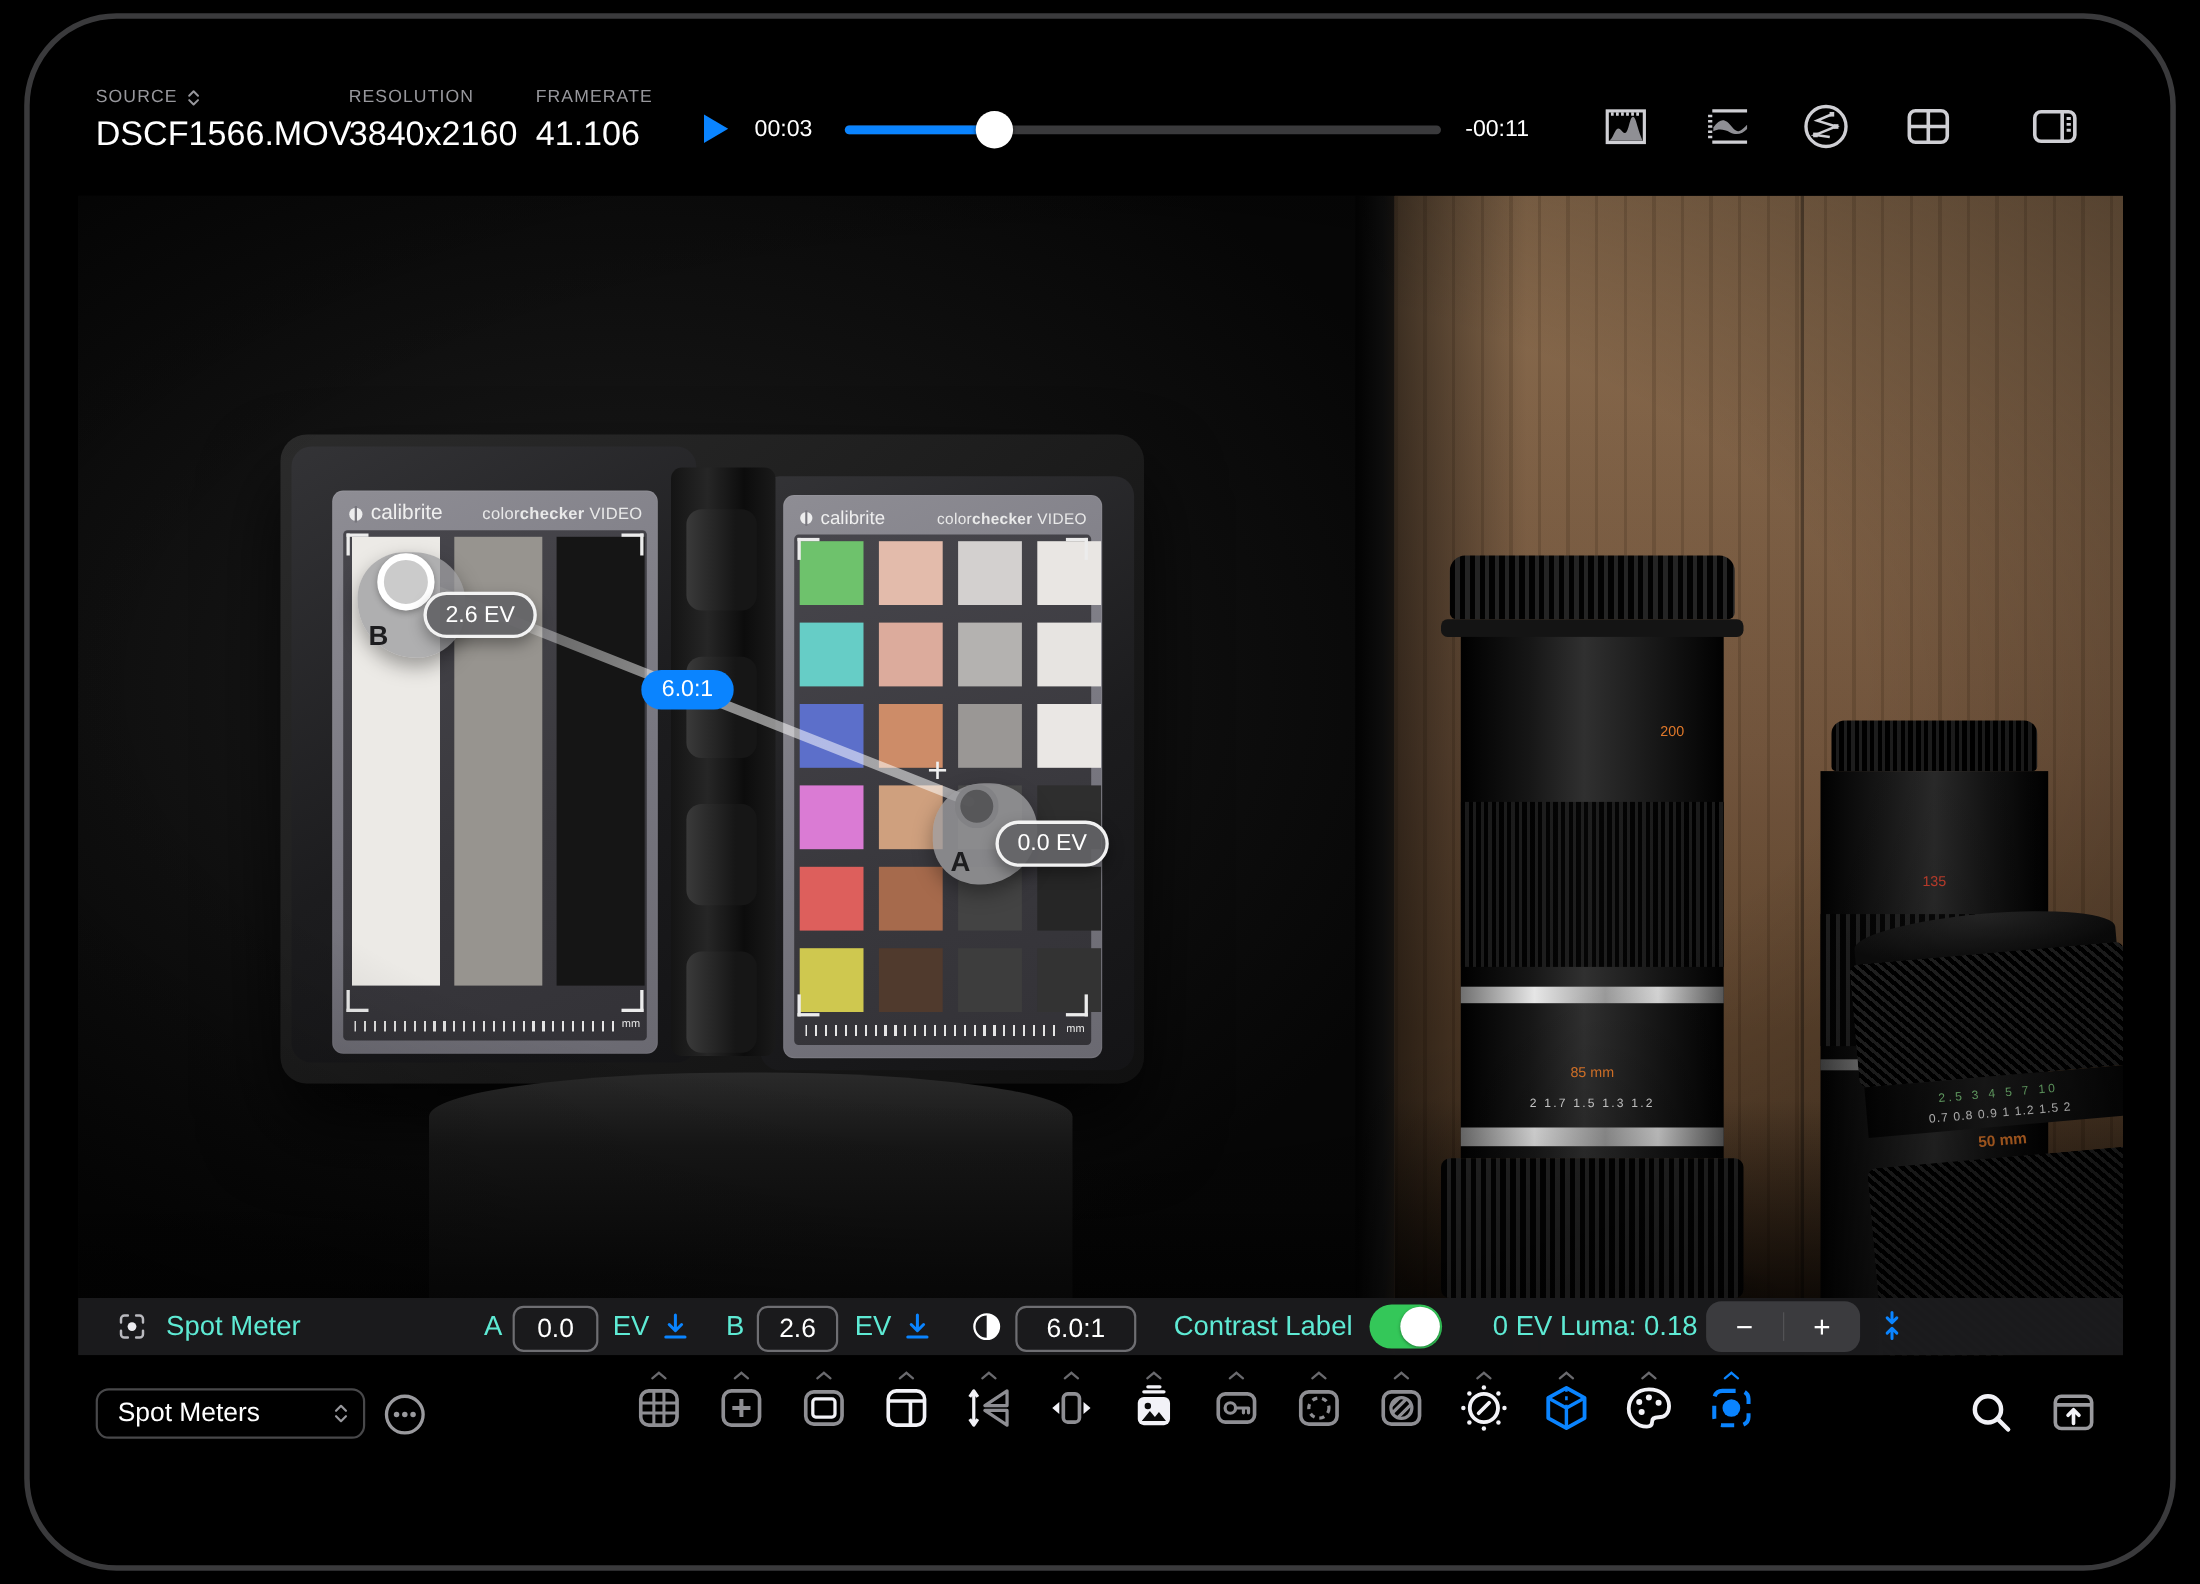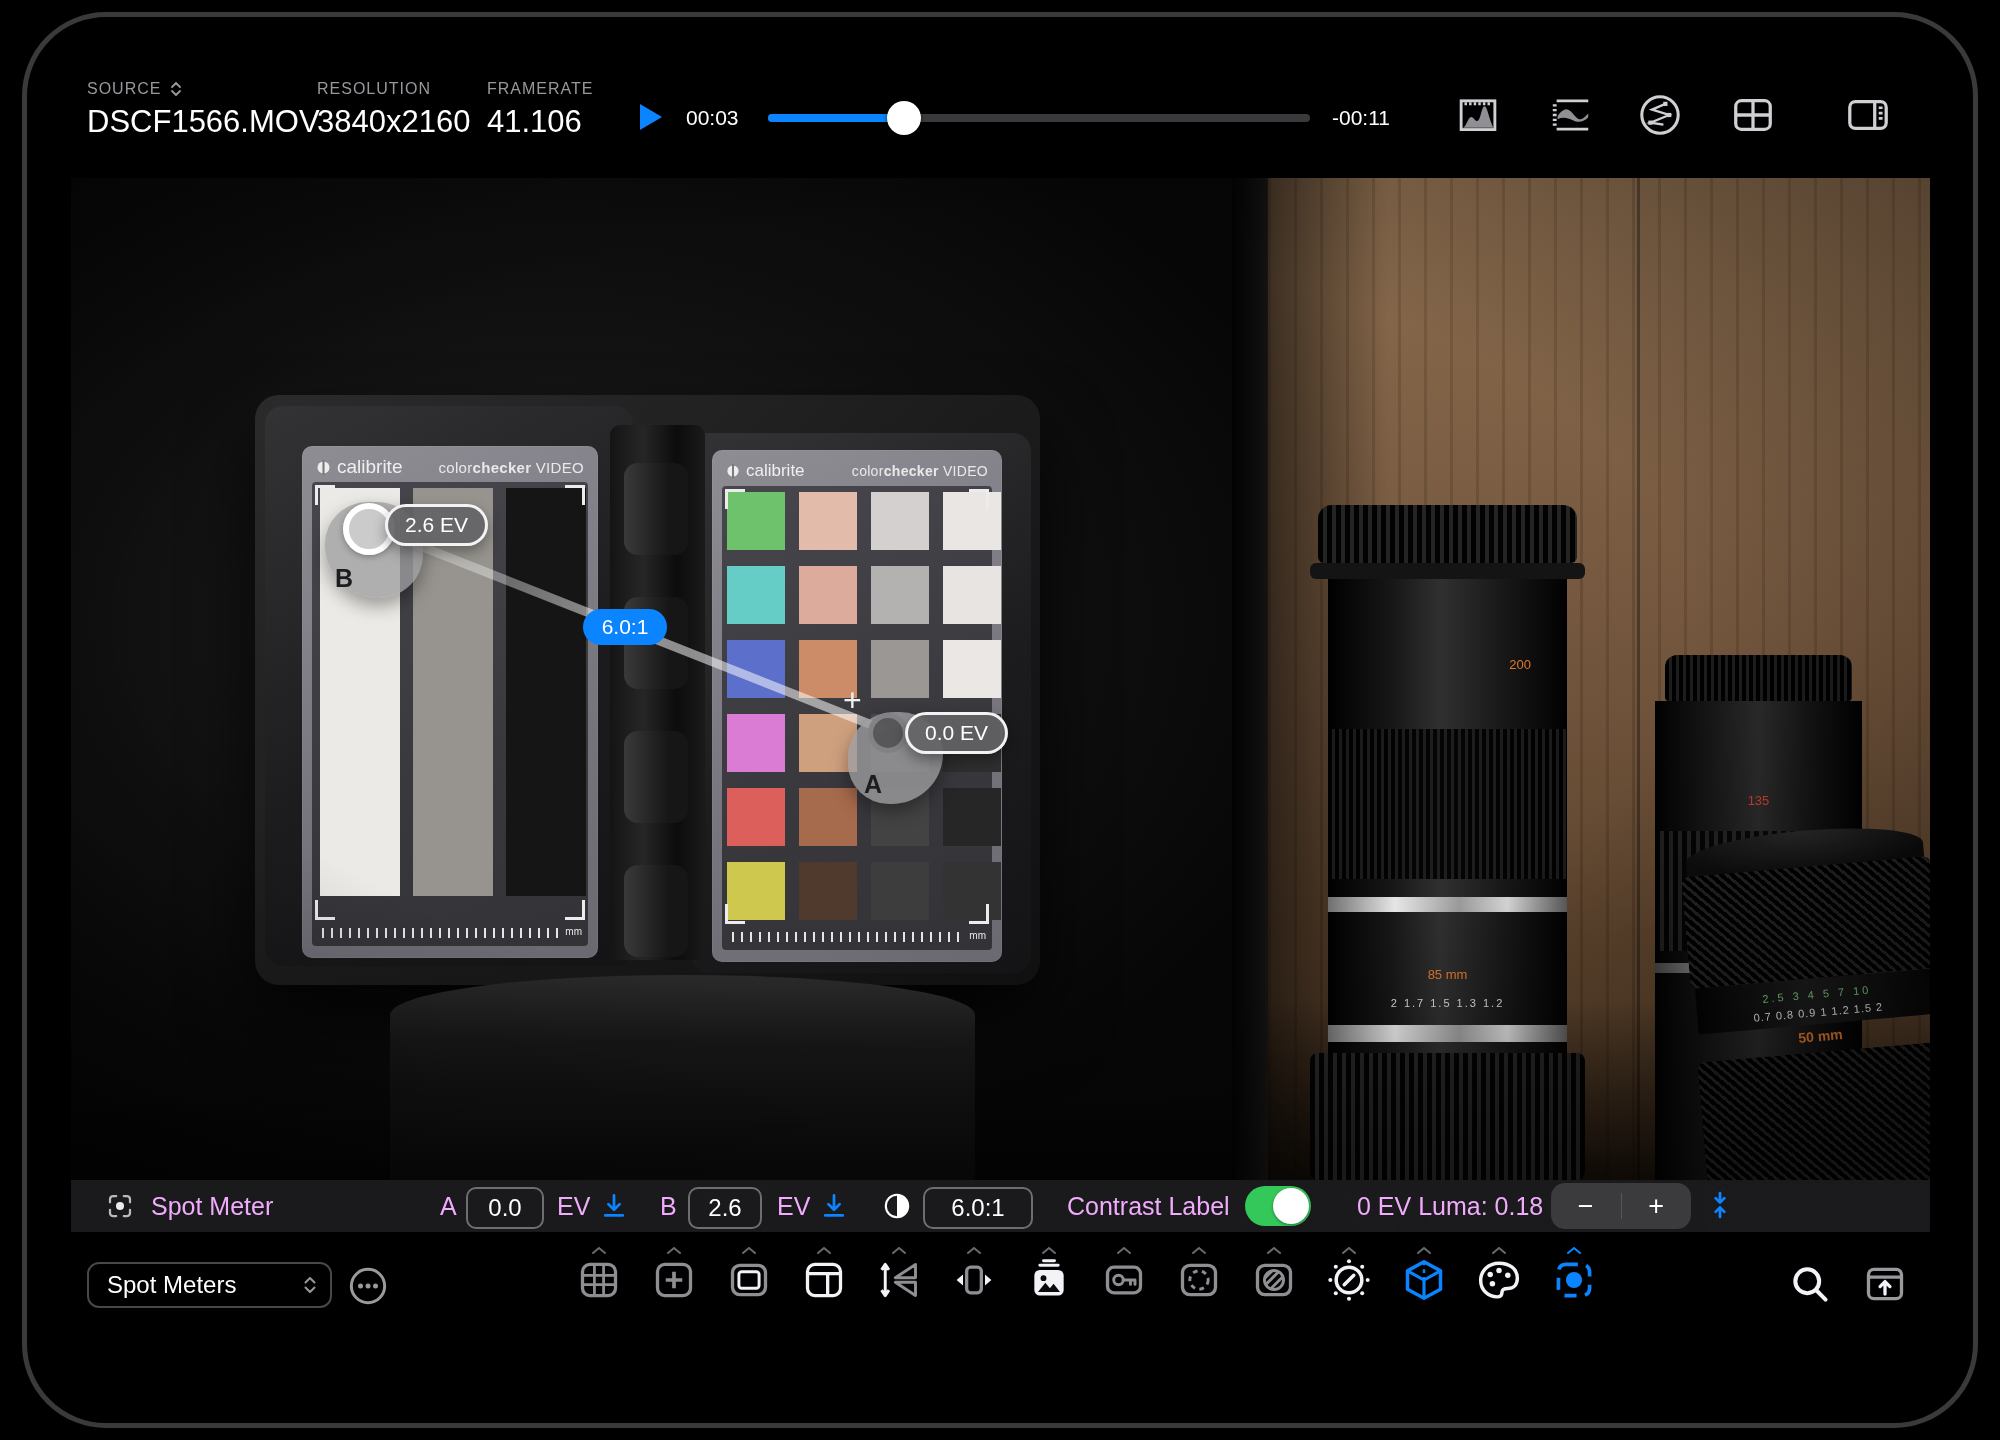--- a/index.html
+++ b/index.html
@@ -61,27 +61,27 @@
   .lshadow{position:absolute;border-radius:50%;background:radial-gradient(closest-side,rgba(0,0,0,.65),transparent);}
   
   .beam{position:absolute;left:292px;top:341px;width:562px;height:9px;border-radius:5px;
     background:linear-gradient(90deg,rgba(255,255,255,.16),rgba(255,255,255,.5) 45%,rgba(255,255,255,.55));
     transform:rotate(21.6deg);transform-origin:0 50%;z-index:3;}
   .marker{position:absolute;z-index:4;}
   .blob{position:absolute;width:98px;height:96px;background:rgba(158,158,160,.78);border-radius:46% 50% 48% 58%;box-shadow:0 8px 18px rgba(0,0,0,.35);}
   .mring{position:absolute;border-radius:50%;}
   .mletter{position:absolute;font-size:25px;font-weight:700;color:#1d1d1f;}
   .evpill{position:absolute;height:36px;line-height:36px;padding:0 17px;border-radius:21px;border:3px solid rgba(255,255,255,.92);
-    background:rgba(99,99,102,.92);color:#fff;font-size:21px;white-space:nowrap;box-shadow:0 6px 14px rgba(0,0,0,.35);}
+    background:rgba(99,99,102,.92);color:#fff;font-size:21px;white-space:nowrap;box-shadow:0 6px 14px rgba(0,0,0,.35);margin-top:34px;}
   .bluepill{position:absolute;left:512px;top:431px;width:84px;height:36px;border-radius:18px;background:#0a84ff;color:#fff;
     font-size:21px;display:flex;align-items:center;justify-content:center;z-index:4;}
   .cross{position:absolute;left:772px;top:504px;font-size:32px;font-weight:300;color:#f0f0f0;z-index:3;}
   
   .statusbar{position:absolute;left:0;right:0;bottom:0;height:52px;background:rgba(28,28,30,.92);z-index:6;}
-  .sbtext{position:absolute;top:0;height:52px;display:flex;align-items:center;font-size:25px;color:#f0abfc;white-space:nowrap;}
+  .sbtext{position:absolute;top:0;height:52px;display:flex;align-items:center;font-size:25px;color:#5eead4;white-space:nowrap;}
   .sbfield{position:absolute;top:7px;height:42px;border:2px solid #6e6e72;border-radius:10px;display:flex;align-items:center;justify-content:center;
     font-size:24px;color:#fff;box-sizing:border-box;font-variant-numeric:tabular-nums;}
   .sbicon{position:absolute;top:11px;width:30px;height:30px;color:#0a84ff;background:none;border:0;padding:0;}
   .sbicon svg{width:30px;height:30px;display:block;}
   .toggle{position:absolute;top:6px;width:66px;height:40px;border-radius:20px;background:#39393d;transition:.1s;}
   .toggle .knob{position:absolute;top:2px;left:2px;width:36px;height:36px;border-radius:50%;background:#fff;box-shadow:0 1px 3px rgba(0,0,0,.4);}
   .toggle.on{background:#34c759;}
   .toggle.on .knob{left:28px;}
   .stepper{position:absolute;top:3px;width:140px;height:46px;border-radius:14px;background:#3b3b3e;display:flex;}
   .stepper button{flex:1;background:none;border:0;color:#fff;font-size:27px;line-height:1;}

